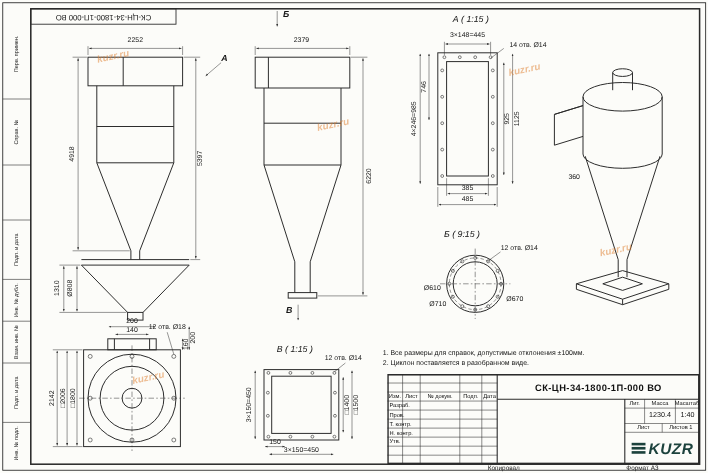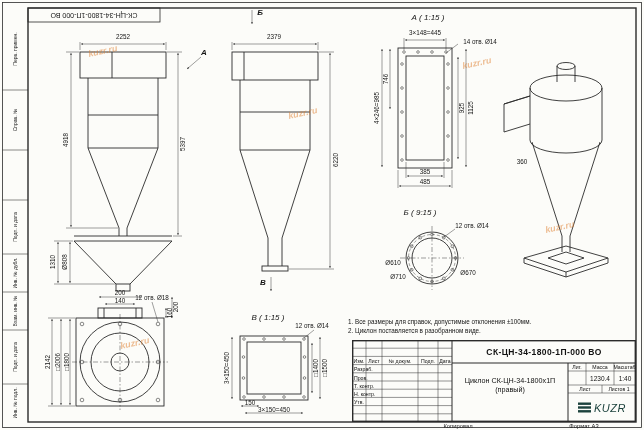--- a/index.html
+++ b/index.html
@@ -15,21 +15,21 @@
   .mlbl{position:absolute;font-size:5px;color:#222;white-space:nowrap;transform:translate(-50%,-50%) rotate(-90deg)}
   .note{position:absolute;font-size:6.3px;color:#151515;white-space:nowrap}
   .wm{position:absolute;font-size:9px;font-weight:bold;font-style:italic;color:rgba(224,126,44,.5);transform:rotate(-12deg);white-space:nowrap}
   .tb{position:absolute;left:352px;top:340px;width:284px;height:82px}
   .tb .c{position:absolute;font-size:5.2px;color:#111;white-space:nowrap;transform:translate(-50%,-50%)}
   .tb .l{position:absolute;font-size:5.2px;color:#111;white-space:nowrap}
   .tb .big{font-size:8.5px;font-weight:bold;letter-spacing:.4px}
   .tb .val{font-size:6.5px}
   .tb .name{font-size:7.2px;text-align:center}
   .logo{position:absolute;left:216px;top:53px;width:68px;height:29px;display:flex;align-items:center;justify-content:center;gap:3px}
-  .logo .txt{font-size:11px;font-weight:normal;font-style:italic;color:#1c423d;letter-spacing:.5px}
+  .logo .txt{font-size:14px;font-weight:bold;font-style:italic;color:#1c423d;letter-spacing:.5px}
   .foot{position:absolute;font-size:5.8px;color:#222;white-space:nowrap;transform:translate(-50%,-50%)}
 </style>
 </head>
 <body>
 
 <div class="sheet">
 
   <svg class="art" width="644" height="430" viewBox="0 0 644 430">
     <defs>
       <marker id="arw" viewBox="0 0 10 10" refX="9" refY="5" markerWidth="5.5" markerHeight="5.5" orient="auto-start-reverse">
@@ -289,24 +289,20 @@
     <span class="c" style="left:7px;top:20.5px">Изм.</span>
     <span class="c" style="left:22px;top:20.5px">Лист</span>
     <span class="c" style="left:48px;top:20.5px">№ докум.</span>
     <span class="c" style="left:76px;top:20.5px">Подп.</span>
     <span class="c" style="left:93px;top:20.5px">Дата</span>
     <span class="l" style="left:2px;top:26.3px">Разраб.</span>
     <span class="l" style="left:2px;top:34.5px">Пров.</span>
     <span class="l" style="left:2px;top:42.7px">Т. контр.</span>
     <span class="l" style="left:2px;top:50.9px">Н. контр.</span>
     <span class="l" style="left:2px;top:59.1px">Утв.</span>
-    <div class="c name" style="left:158px;top:45px;width:112px">
-      <div>Циклон СК-ЦН-34-1800х1П</div>
-      <div>(правый)</div>
-    </div>
     <span class="c" style="left:225px;top:27px">Лит.</span>
     <span class="c" style="left:248px;top:27px">Масса</span>
     <span class="c" style="left:272.5px;top:27px">Масштаб</span>
     <span class="c val" style="left:248px;top:38px">1230.4</span>
     <span class="c val" style="left:273px;top:38px">1:40</span>
     <span class="c" style="left:233px;top:49px">Лист</span>
     <span class="c" style="left:267px;top:49px">Листов 1</span>
     <div class="logo">
       <svg width="13" height="11" viewBox="0 0 13 11">
         <rect x="0" y="0.5" width="13" height="2.4" fill="#1c423d"></rect>

